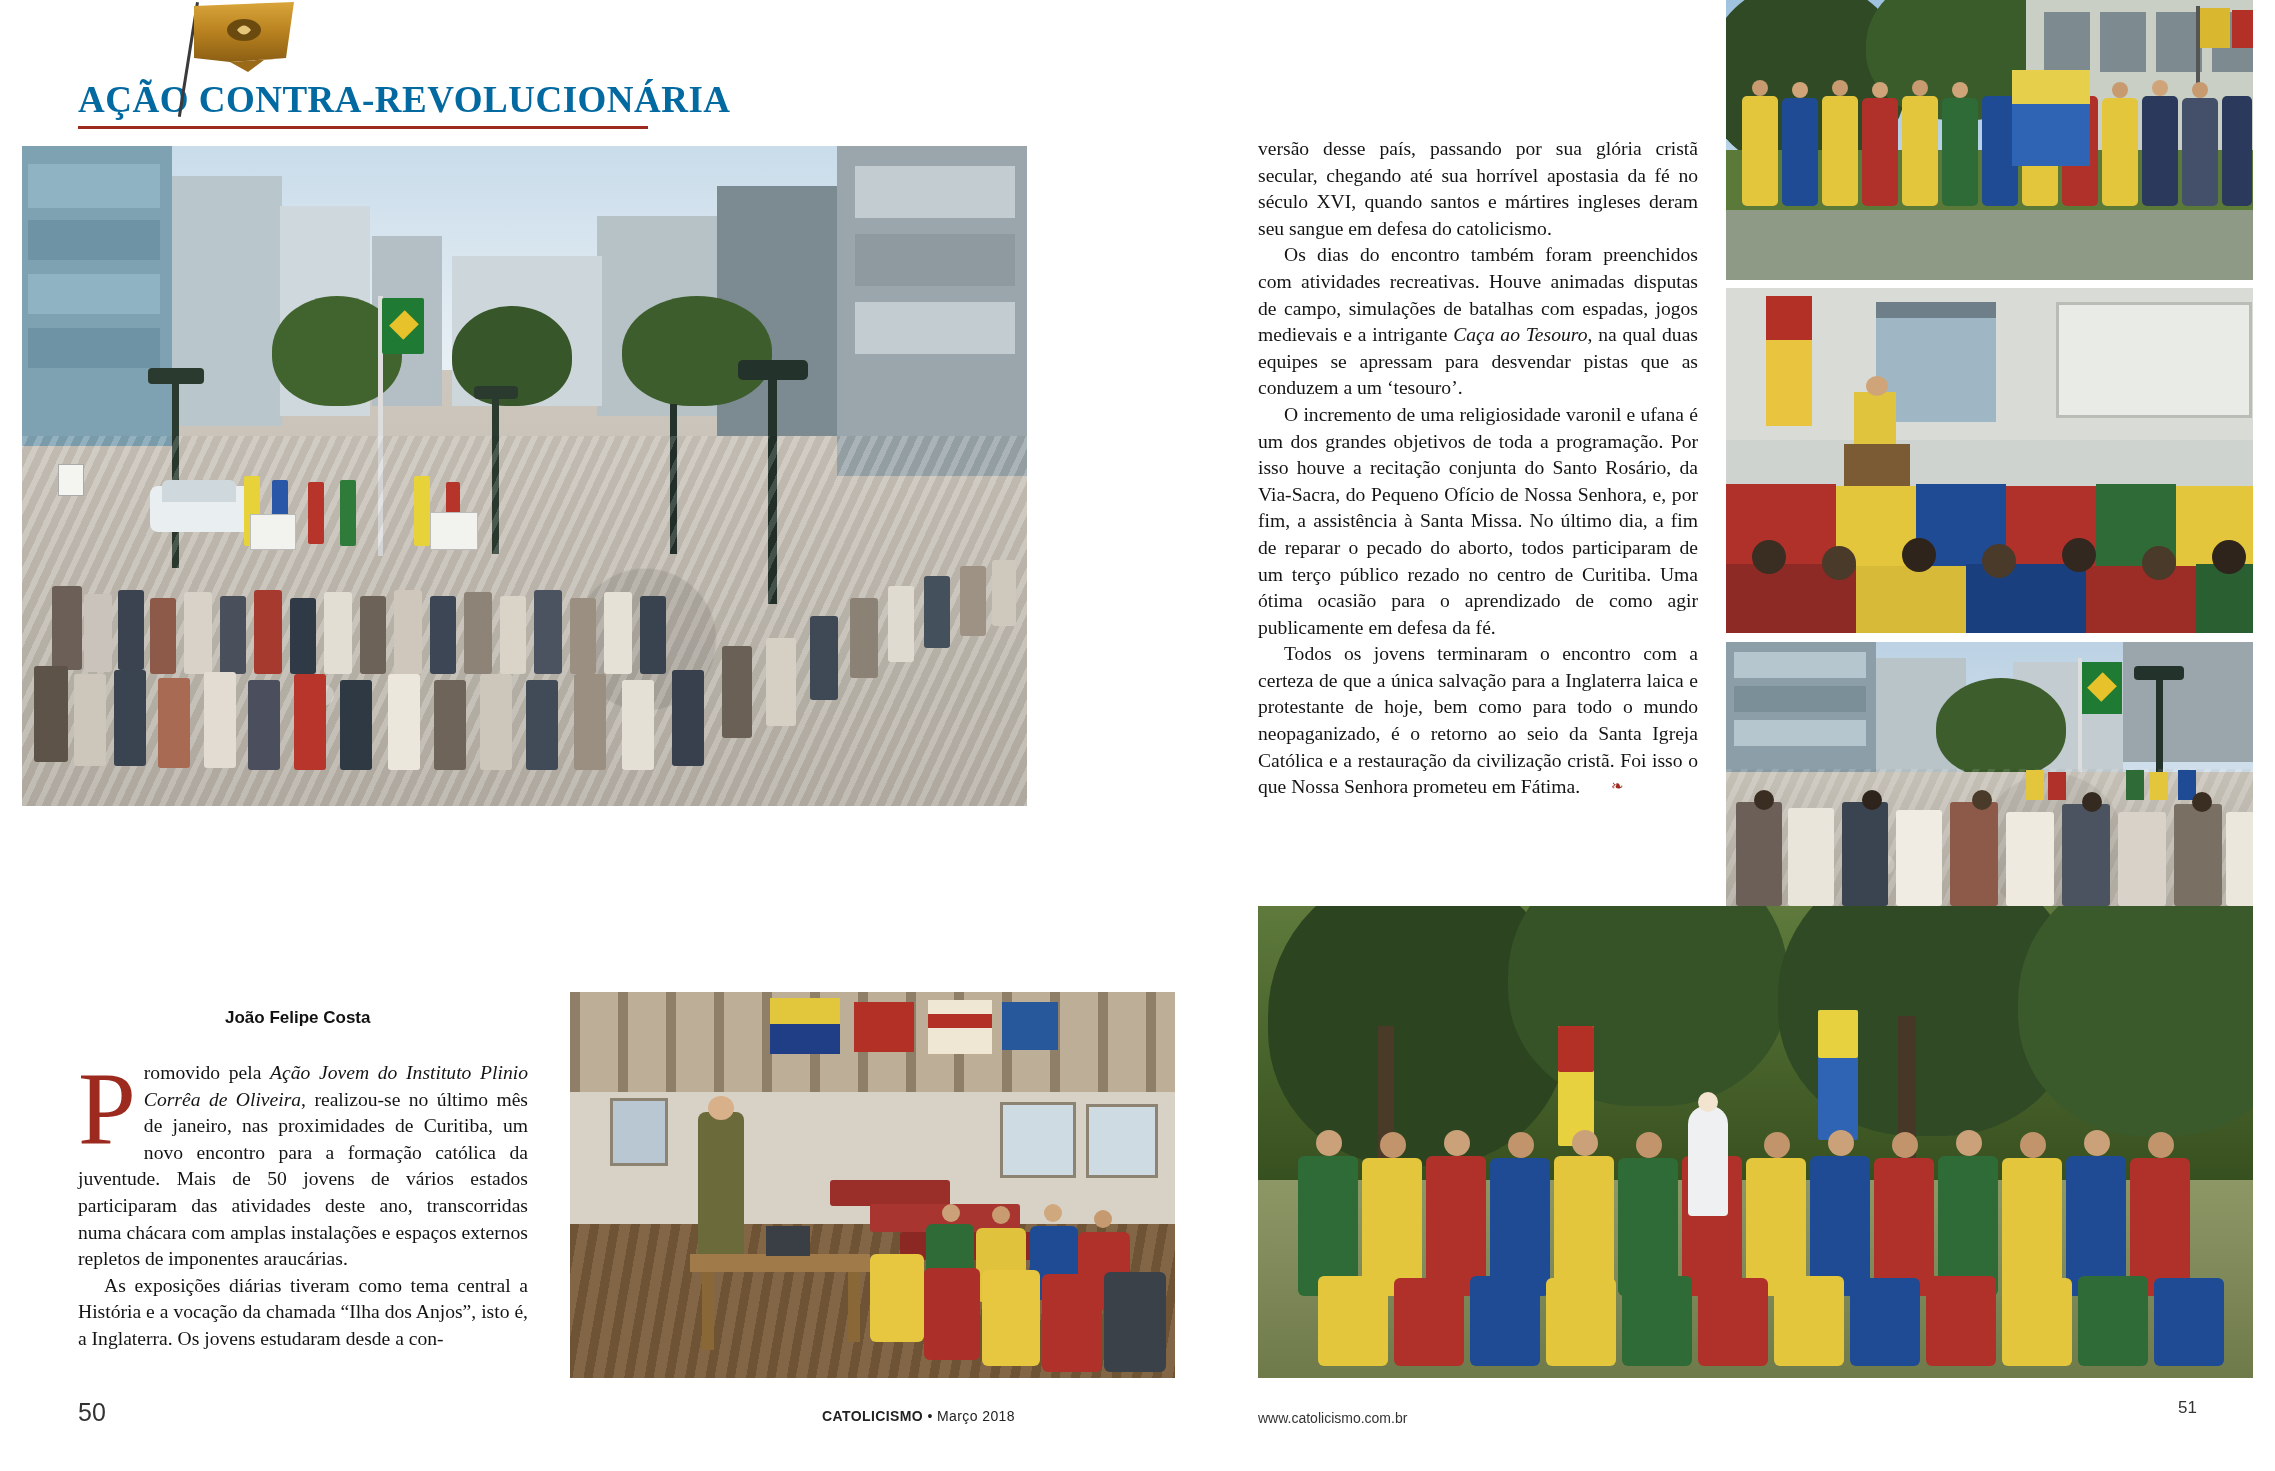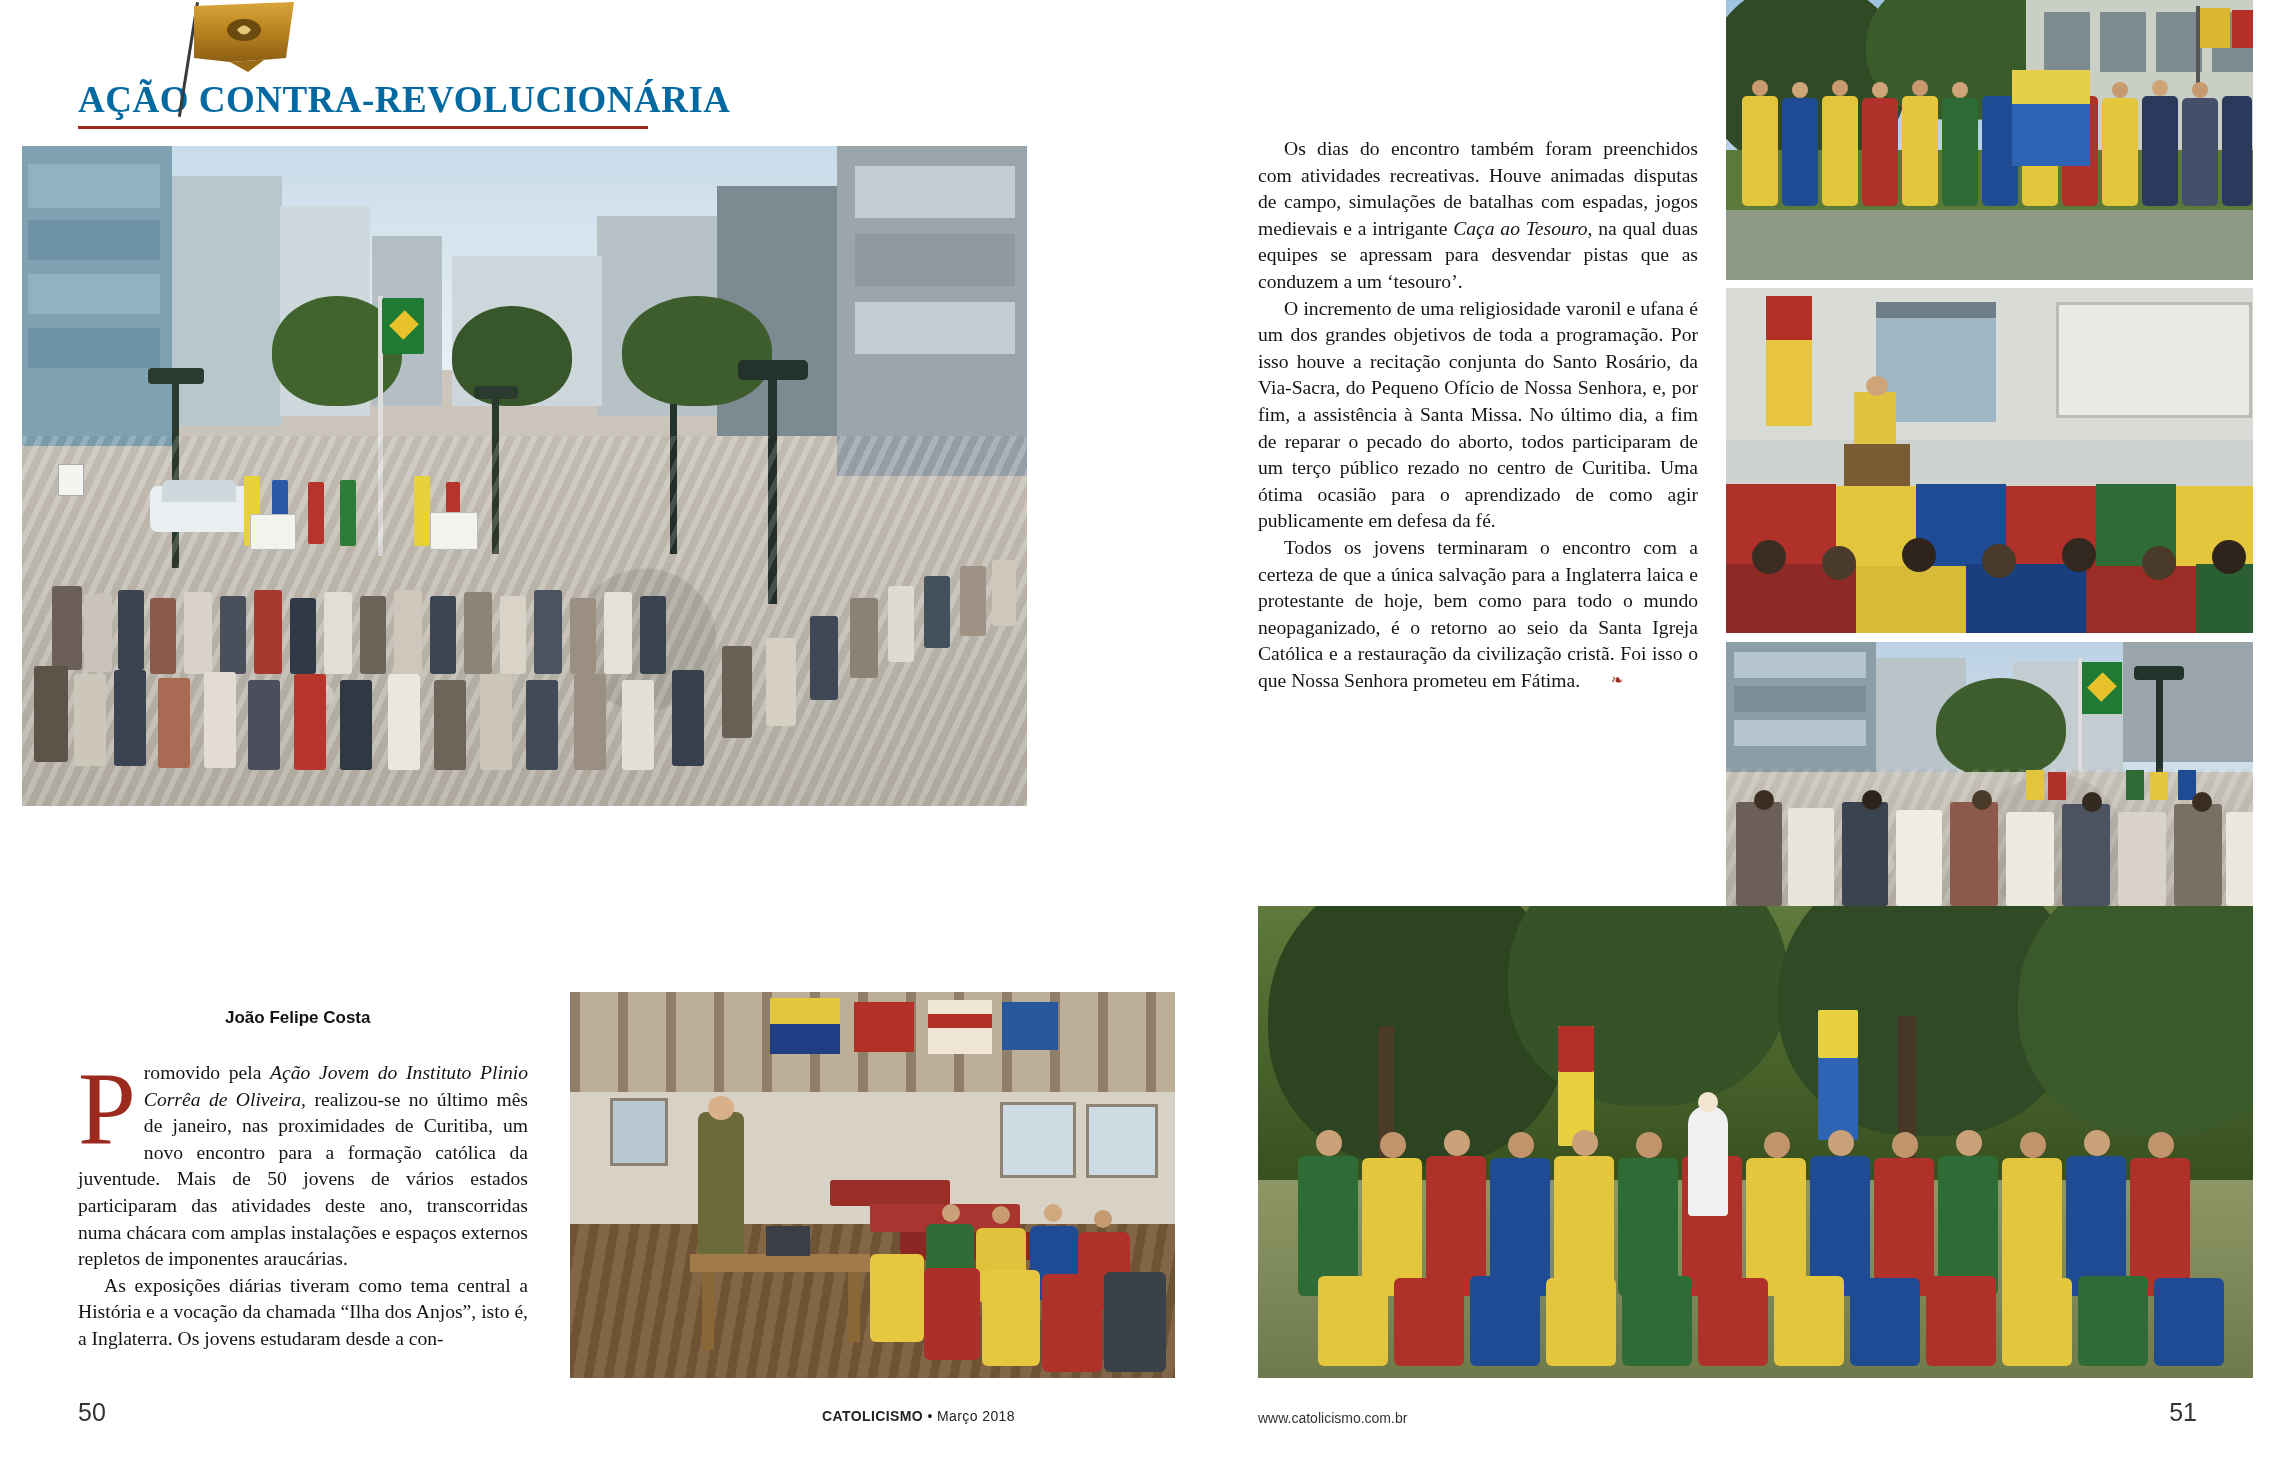--- a/index.html
+++ b/index.html
@@ -26,21 +26,21 @@
 
   
   .col{position:absolute;font-family:"Liberation Serif",serif;font-size:19.6px;line-height:26.6px;text-align:justify;color:#141414;}
   .col p{margin:0;text-indent:26px;}
   .col p.first{text-indent:0;}
   .dropcap{float:left;font-family:"Liberation Serif",serif;font-size:104px;line-height:86px;color:#9c2a1f;margin:6px 8px 0 0;}
   i{font-style:italic;}
 
   
   .folio-left{position:absolute;left:78px;top:1398px;font-family:"Liberation Sans",sans-serif;font-size:25px;color:#333;}
-  .folio-right{position:absolute;right:78px;top:1398px;font-family:"Liberation Sans",sans-serif;font-size:25px;color:#333;}
+  .folio-right{position:absolute;right:78px;top:1398px;font-family:"Liberation Sans",sans-serif;font-size:17px;color:#333;}
   .foot-center{position:absolute;left:822px;top:1408px;font-family:"Liberation Sans",sans-serif;font-size:14px;letter-spacing:.4px;color:#222;}
   .foot-center b{font-weight:700;}
   .foot-url{position:absolute;left:1258px;top:1410px;font-family:"Liberation Sans",sans-serif;font-size:14px;color:#333;}
 
   .endmark{display:inline-block;font-family:"Liberation Serif",serif;font-size:15px;color:#9c2a1f;transform:translateY(-2px);}
 
   
   .sky{position:absolute;left:0;right:0;top:0;height:38%;background:linear-gradient(#cfe0ee,#eef3f7);}
   .ground{position:absolute;left:0;right:0;bottom:0;height:62%;background:linear-gradient(#cfcac2,#bdb7ae);}
   .bld{position:absolute;background:#8fa3ae;}
@@ -233,20 +233,21 @@
     <div style="position:absolute;left:472px;top:282px;width:60px;height:98px;background:#b0302a;border-radius:6px;"></div>
     <div style="position:absolute;left:534px;top:280px;width:62px;height:100px;background:#3a4148;border-radius:6px;"></div>
 
     <div style="position:absolute;left:372px;top:212px;width:18px;height:18px;background:#caa178;border-radius:50%;"></div>
     <div style="position:absolute;left:422px;top:214px;width:18px;height:18px;background:#c89b70;border-radius:50%;"></div>
     <div style="position:absolute;left:474px;top:212px;width:18px;height:18px;background:#cfa87e;border-radius:50%;"></div>
     <div style="position:absolute;left:524px;top:218px;width:18px;height:18px;background:#c59a71;border-radius:50%;"></div>
   </div>
 
   <div class="col" style="left:1258px;top:136px;width:440px;">
+    <p class="first">versão desse país, passando por sua glória cristã secular, chegando até sua horrível apostasia da fé no século XVI, quando santos e mártires ingleses deram seu sangue em defesa do catolicismo.</p>
     <p>Os dias do encontro também foram preenchidos com atividades recreativas. Houve animadas disputas de campo, simulações de batalhas com espadas, jogos medievais e a intrigante <i>Caça ao Tesouro</i>, na qual duas equipes se apressam para desvendar pistas que as conduzem a um ‘tesouro’.</p>
     <p>O incremento de uma religiosidade varonil e ufana é um dos grandes objetivos de toda a programação. Por isso houve a recitação conjunta do Santo Rosário, da Via-Sacra, do Pequeno Ofício de Nossa Senhora, e, por fim, a assistência à Santa Missa. No último dia, a fim de reparar o pecado do aborto, todos participaram de um terço público rezado no centro de Curitiba. Uma ótima ocasião para o aprendizado de como agir publicamente em defesa da fé.</p>
     <p>Todos os jovens terminaram o encontro com a certeza de que a única salvação para a Inglaterra laica e protestante de hoje, bem como para todo o mundo neopaganizado, é o retorno ao seio da Santa Igreja Católica e a restauração da civilização cristã. Foi isso o que Nossa Senhora prometeu em Fátima. <span class="endmark">❧</span></p>
   </div>
 
   <div class="photo" style="left:1726px;top:0px;width:527px;height:280px;">
     <div style="position:absolute;inset:0;background:linear-gradient(#9fc3df,#cfe0ee);"></div>
 
     <div class="tree" style="left:-20px;top:-20px;width:200px;height:190px;background:#2f4a24;"></div>
     <div class="tree" style="left:140px;top:-30px;width:190px;height:150px;background:#3a5c2a;"></div>

